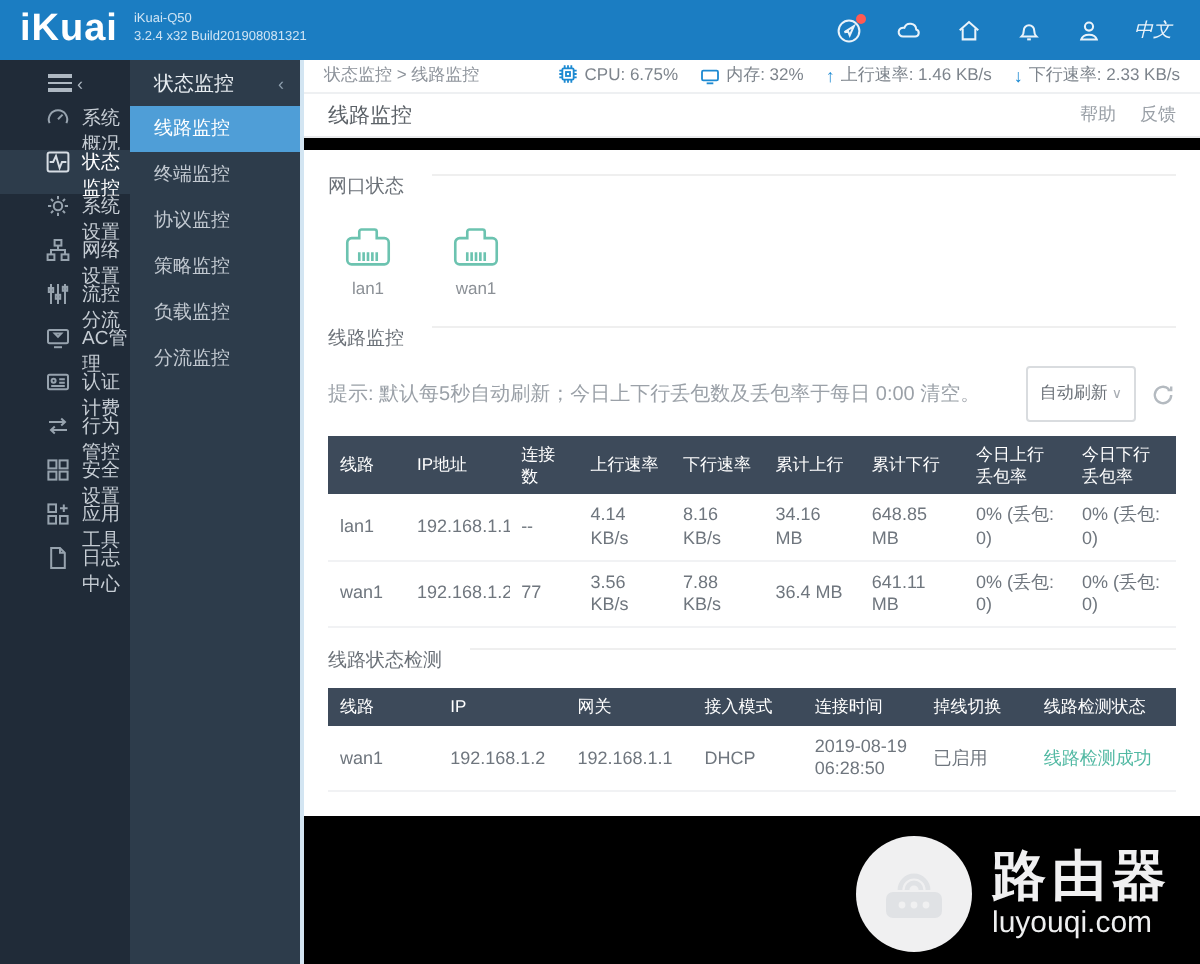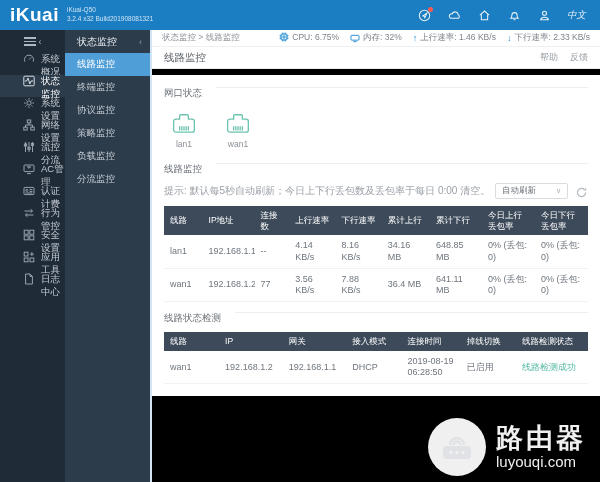--- a/index.html
+++ b/index.html
@@ -62,21 +62,21 @@
   .section-line { flex:1; border-top:1px solid #efefef; margin-left:14px; }
 
   .ports-row { display:flex; gap:26px; margin:12px 6px 14px 6px; }
   .port { display:flex; flex-direction:column; align-items:center; gap:3px; }
   .port svg { width:28px; height:24px; stroke:#6cc3b0; fill:none; stroke-width:1.2; }
   .port-label { font-size:8.5px; color:#8b9096; }
 
   .hint-row { display:flex; align-items:center; justify-content:space-between; margin-top:7px; }
   .hint { font-size:10px; color:#9ba1a8; }
   .hint-controls { display:flex; align-items:center; gap:7px; }
-  .select { border:1px solid #d9dcdf; border-radius:2px; height:16px; display:flex; align-items:center; gap:20px; padding:0 6px; font-size:8.5px; color:#6b7178; cursor:pointer; background:#fff; }
+  .select { border:1px solid #d9dcdf; border-radius:2px; height:28px; display:flex; align-items:center; gap:2px; padding:0 6px; font-size:8.5px; color:#6b7178; cursor:pointer; background:#fff; }
   .select .chev { font-size:7px; color:#a8adb3; }
   .refresh { width:13px; height:13px; cursor:pointer; }
   .refresh svg { width:13px; height:13px; stroke:#b4bac0; fill:none; stroke-width:1.2; }
 
   table.tbl { width:100%; border-collapse:collapse; table-layout:fixed; margin-top:7px; }
   .tbl th { background:#3d4a5a; color:#fff; font-weight:normal; font-size:8.5px; text-align:left; padding:4px 6px; line-height:1.25; }
   .tbl td { font-size:9px; color:#6f767e; padding:5px 6px; border-bottom:1px solid #f1f2f4; line-height:1.25; overflow:hidden; }
   .teal-text { color:#52b9a3 !important; }
 
   .filler { flex:1; position:relative; }

